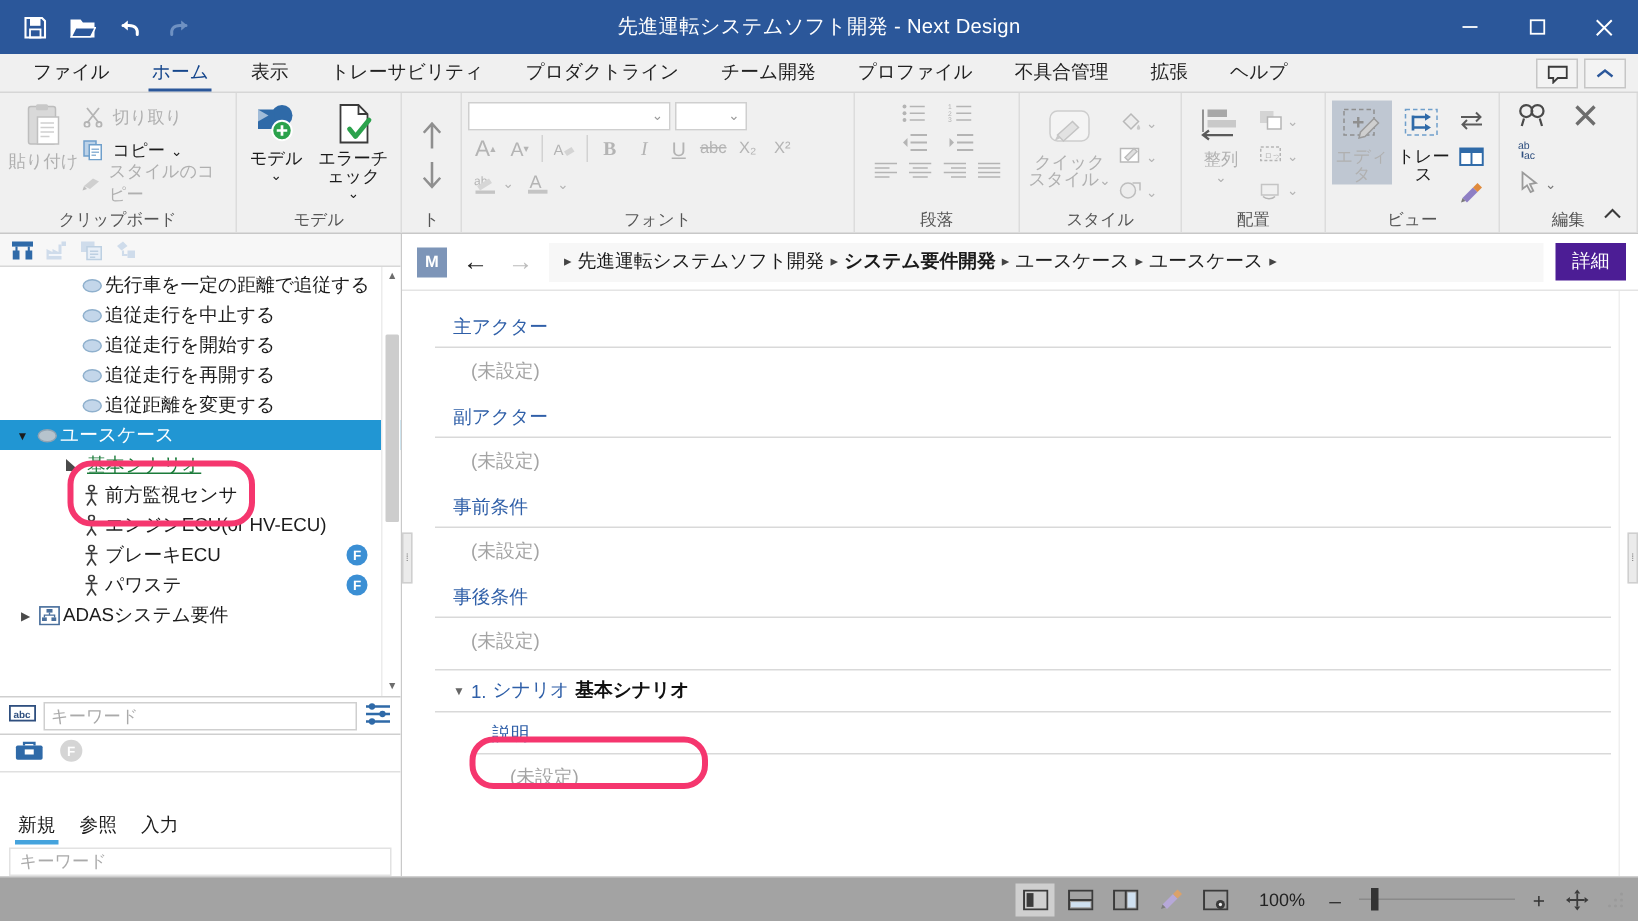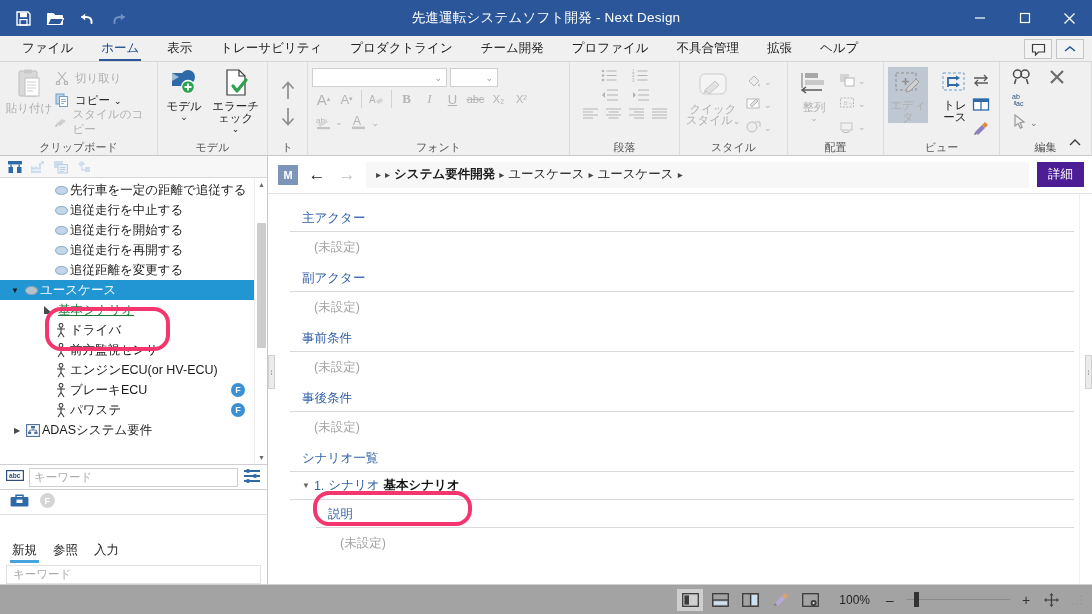--- a/index.html
+++ b/index.html
@@ -538,21 +538,21 @@
     <div class="group" style="width:116px;">
       <div class="group-body" style="padding-top:3px;">
         <div class="bigbtn dis edita-btn" style="width:40px;">
           <svg width="28" height="26" viewBox="0 0 28 26">
             <rect x="2" y="2" width="20" height="17" fill="none" stroke="#8f8f8f" stroke-dasharray="3 2"></rect>
             <path d="M8 10.5h7M11.5 7v7" stroke="#8f8f8f" stroke-width="1.6"></path>
             <path d="M13 17l9-9 3 3-9 9-4 1z" fill="#cfcfcf" stroke="#9a9a9a"></path>
           </svg>
           <div class="lbl">エディタ</div>
         </div>
-        <div class="bigbtn" style="width:42px;padding-left:12px;">
+        <div class="bigbtn" style="width:42px;">
           <svg width="28" height="26" viewBox="0 0 28 26">
             <rect x="2" y="2" width="21" height="17" fill="none" stroke="#6f9fcb" stroke-dasharray="3 2"></rect>
             <path d="M7 6v10M7 7h8M7 14h8" stroke="#2f6aa8" stroke-width="1.8" fill="none"></path>
             <path d="M15 4.5l4 2.5-4 2.5zM15 11.5l4 2.5-4 2.5z" fill="#2f6aa8"></path>
           </svg>
           <div class="lbl">トレース</div>
         </div>
         <div style="display:flex;flex-direction:column;padding-top:2px;gap:2px;">
           <div class="icbtn">
             <svg width="18" height="15" viewBox="0 0 18 15">
@@ -710,30 +710,20 @@
           <span class="scenario-link">基本シナリオ</span>
         </div>
         <div class="trow indent2">
           <span class="tw"></span>
           <span class="ticon">
             <svg width="12" height="15" viewBox="0 0 12 15">
                 <circle cx="6" cy="2.4" r="1.9" fill="none" stroke="#3b3b3b" stroke-width="1.1"></circle>
                 <path d="M6 4.5v5M2 6h8M6 9.5L3 14M6 9.5L9 14" fill="none" stroke="#3b3b3b" stroke-width="1.1"></path>
               </svg>
           </span>
-          <span>ドライバ</span>
-        </div>
-        <div class="trow indent2">
-          <span class="tw"></span>
-          <span class="ticon">
-            <svg width="12" height="15" viewBox="0 0 12 15">
-                <circle cx="6" cy="2.4" r="1.9" fill="none" stroke="#3b3b3b" stroke-width="1.1"></circle>
-                <path d="M6 4.5v5M2 6h8M6 9.5L3 14M6 9.5L9 14" fill="none" stroke="#3b3b3b" stroke-width="1.1"></path>
-              </svg>
-          </span>
           <span>前方監視センサ</span>
         </div>
         <div class="trow indent2">
           <span class="tw"></span>
           <span class="ticon">
             <svg width="12" height="15" viewBox="0 0 12 15">
                 <circle cx="6" cy="2.4" r="1.9" fill="none" stroke="#3b3b3b" stroke-width="1.1"></circle>
                 <path d="M6 4.5v5M2 6h8M6 9.5L3 14M6 9.5L9 14" fill="none" stroke="#3b3b3b" stroke-width="1.1"></path>
               </svg>
           </span>
@@ -825,20 +815,21 @@
       </div>
     </div>
 
     <div class="right">
       <div class="bread">
         <div class="m-badge">M</div>
         <div class="navarrow">←</div>
         <div class="navarrow dis">→</div>
         <div class="crumbs">
           <span class="crumb-sep">▸</span>
+          <span class="crumb">先進運転システムソフト開発</span>
           <span class="crumb-sep">▸</span>
           <span class="crumb bold">システム要件開発</span>
           <span class="crumb-sep">▸</span>
           <span class="crumb">ユースケース</span>
           <span class="crumb-sep">▸</span>
           <span class="crumb">ユースケース</span>
           <span class="crumb-sep">▸</span>
         </div>
         <div class="detail-btn">詳細</div>
       </div>
@@ -853,21 +844,20 @@
         <div class="field-value">(未設定)</div>
 
         <div class="field-label">事前条件</div>
         <div class="field-rule"></div>
         <div class="field-value">(未設定)</div>
 
         <div class="field-label">事後条件</div>
         <div class="field-rule"></div>
         <div class="field-value">(未設定)</div>
 
-        <div class="field-label">シナリオ一覧</div>
         <div class="field-rule"></div>
 
         <div class="scn-row">
           <span class="scn-tw">▼</span>
           <span class="scn-num">1.</span>
           <span class="scn-type">シナリオ</span>
           <span class="scn-name">基本シナリオ</span>
         </div>
         <div class="field-rule"></div>
 

